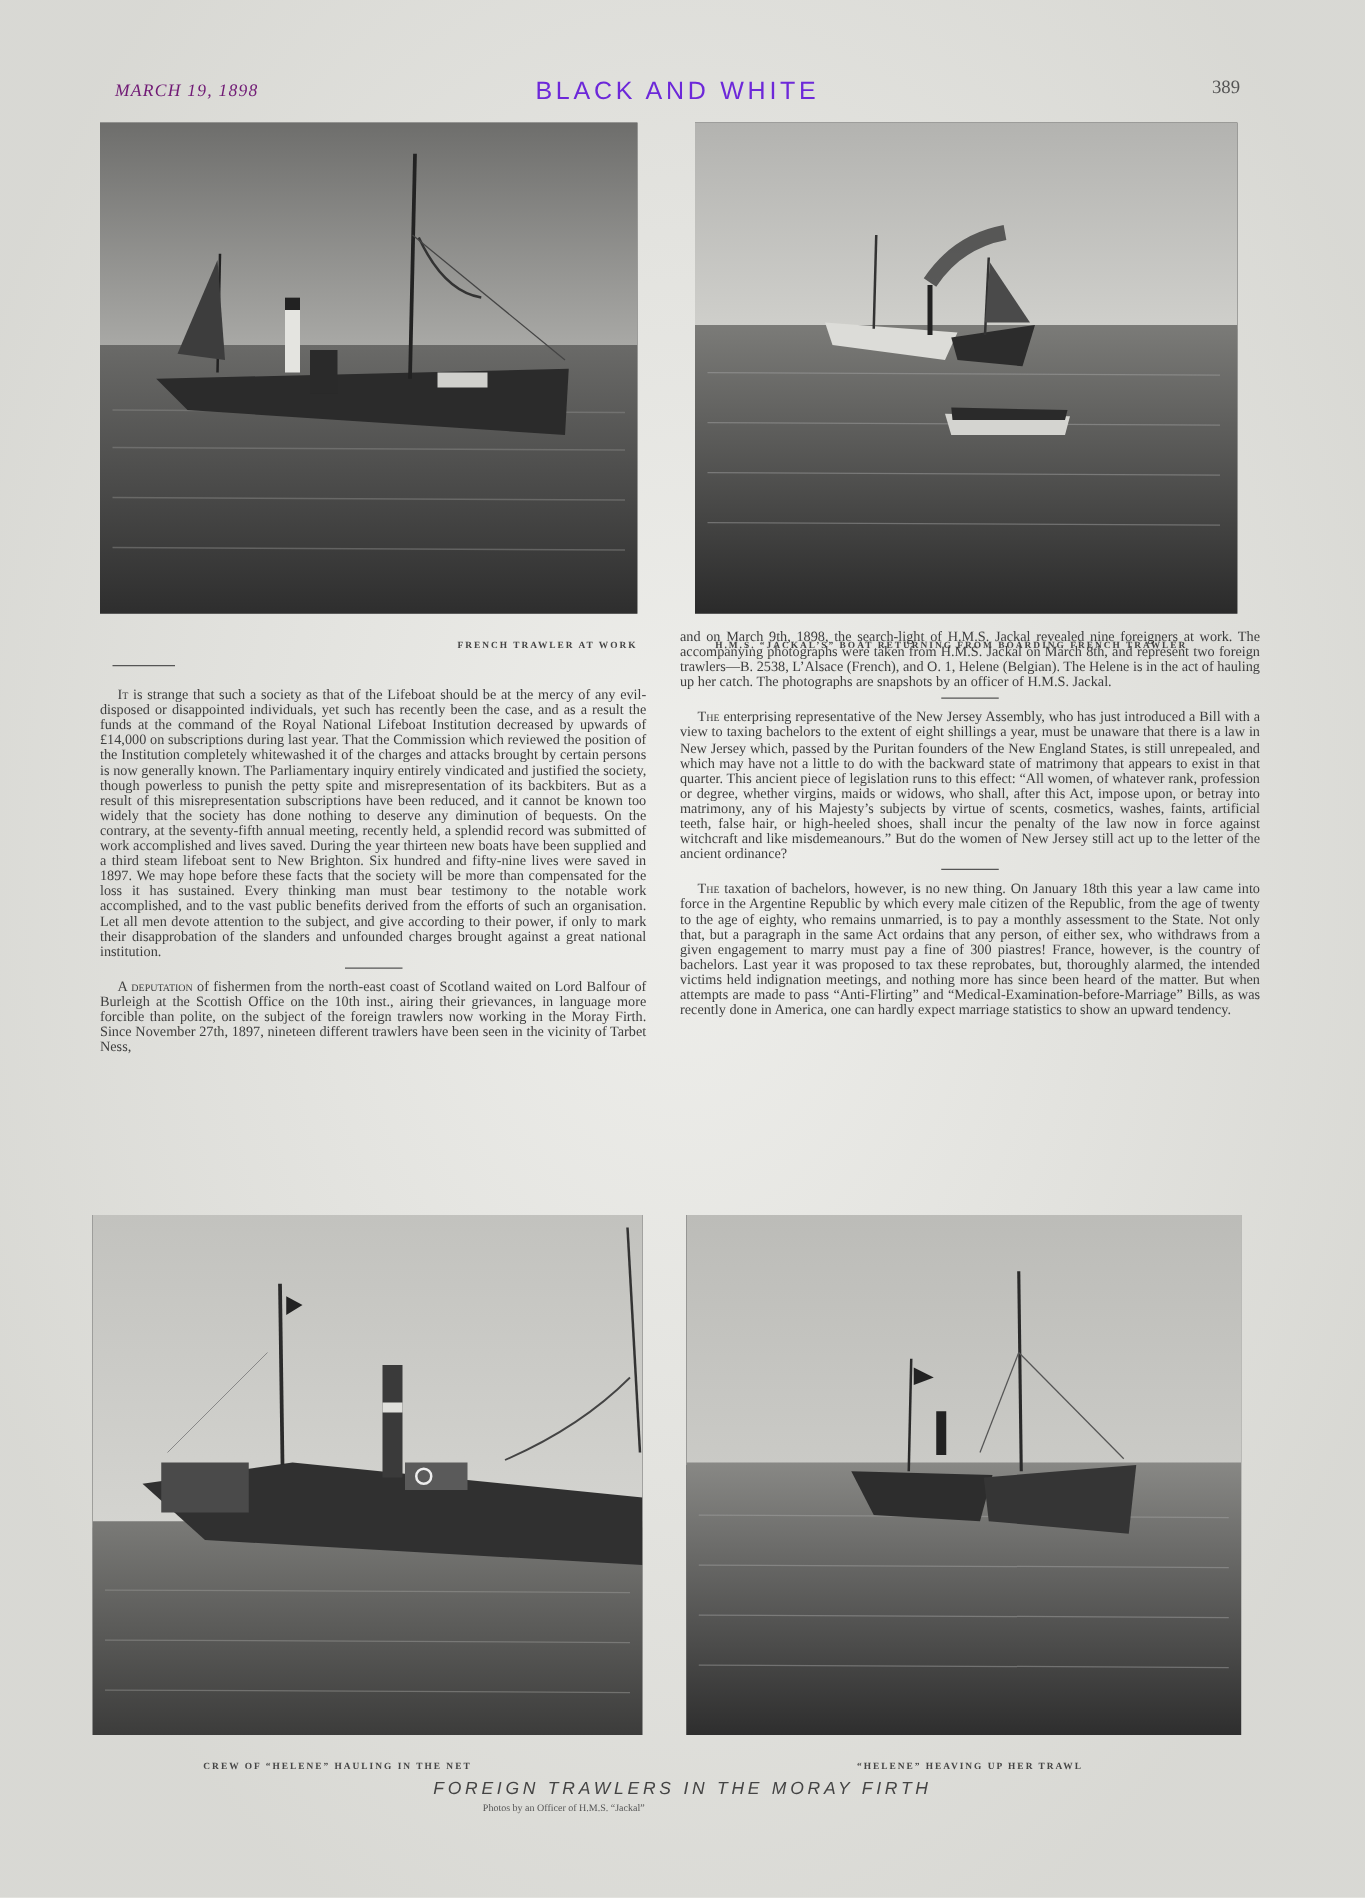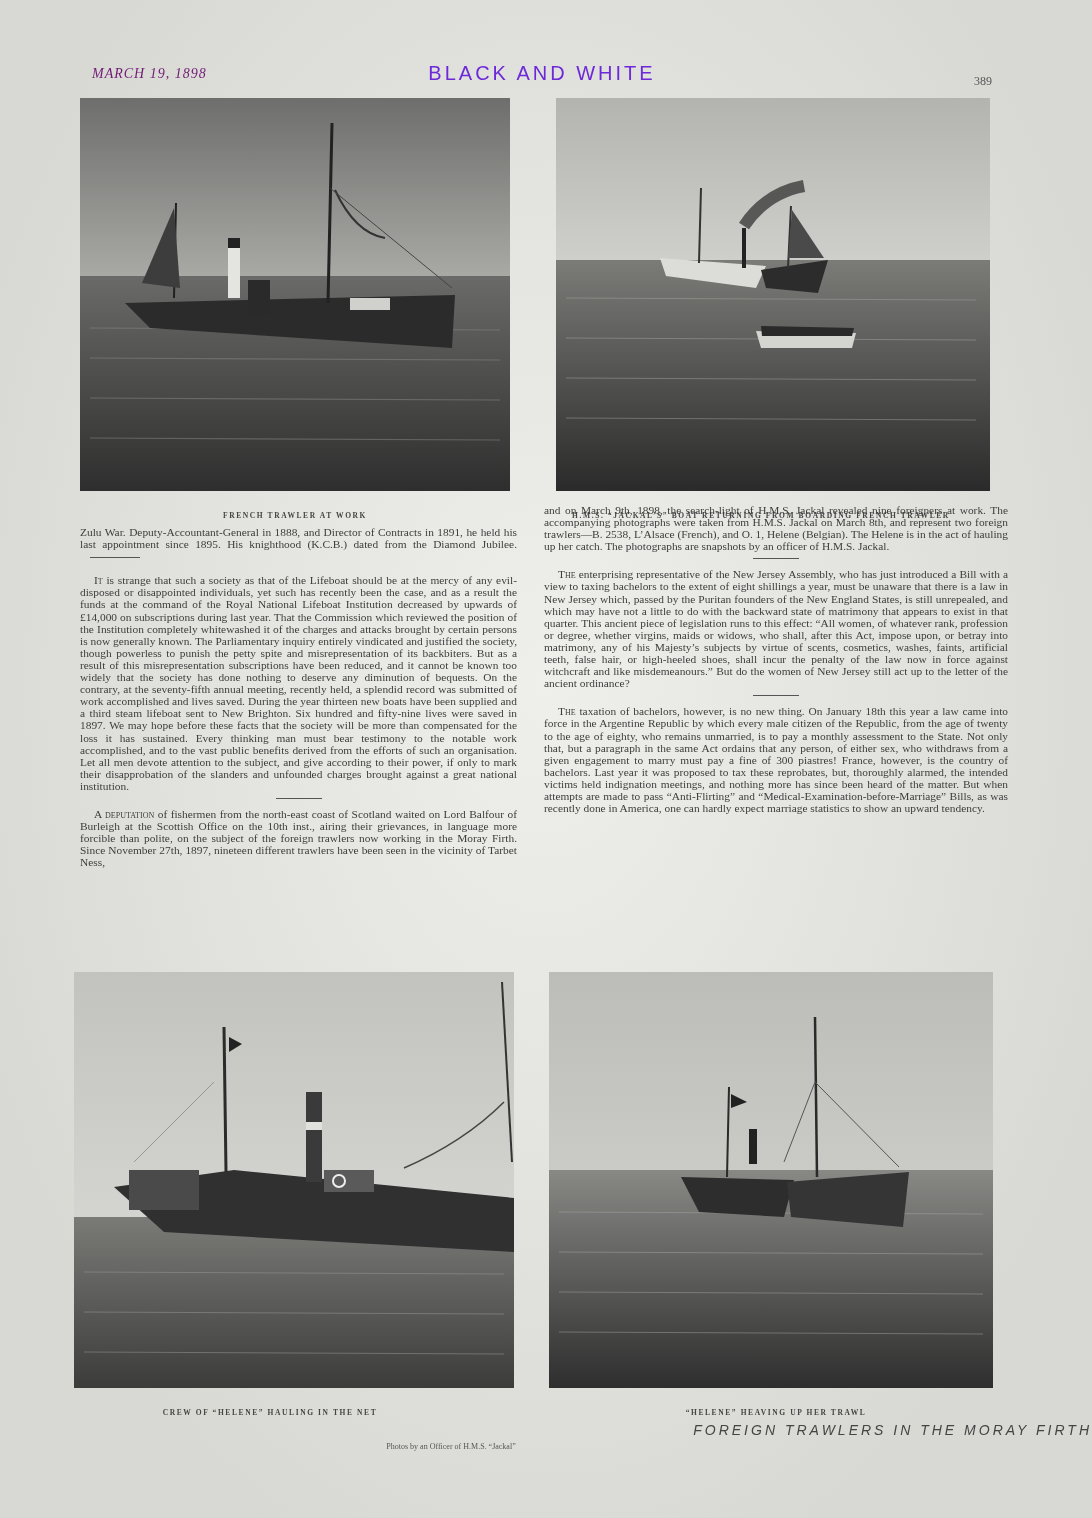--- a/index.html
+++ b/index.html
@@ -5,32 +5,32 @@
   html,body{margin:0;padding:0;}
   body{width:1092px;height:1518px;background:#e6e6e1;position:relative;overflow:hidden;
        font-family:"Liberation Serif","DejaVu Serif",serif;color:#3a3a3a;}
   .page-shade{position:absolute;inset:0;
      background:radial-gradient(ellipse at 50% 45%, rgba(255,255,255,0.35), rgba(0,0,0,0.06) 80%);
      pointer-events:none;}
   .header{position:absolute;top:62px;left:92px;width:900px;height:30px;}
   .hdr-date{position:absolute;left:0;top:4px;font-style:italic;font-size:14px;letter-spacing:1px;color:#701a75;}
   .hdr-title{position:absolute;left:0;right:0;text-align:center;top:0;font-family:"Liberation Sans","DejaVu Sans",sans-serif;
      font-size:20px;letter-spacing:3px;color:#6d28d9;font-weight:normal;}
-  .hdr-page{position:absolute;right:0;top:12px;font-size:12px;color:#555;}
+  .hdr-page{position:absolute;right:0;top:0;font-size:15px;color:#555;}
   .photo{position:absolute;background:#555;overflow:hidden;}
   .photo svg{width:100%;height:100%;display:block;}
   .caption{position:absolute;font-size:7.5px;letter-spacing:1.6px;text-transform:uppercase;color:#444;
      text-align:center;font-weight:bold;}
   .col{position:absolute;font-size:11.4px;line-height:12.1px;text-align:justify;color:#3d3d3d;}
   .col p{margin:0 0 0 0;text-indent:14px;}
   .col p.first{text-indent:0;}
   .rule{width:46px;height:1px;background:#555;margin:6px auto 9px auto;}
   .sc{font-variant:small-caps;}
   .inline-rule{display:inline-block;width:50px;height:1px;background:#555;vertical-align:middle;margin-left:10px;}
-  .main-title{position:absolute;top:1422px;left:0;width:1092px;text-align:right;
+  .main-title{position:absolute;top:1422px;left:0;width:1092px;text-align:center;
      font-family:"Liberation Sans","DejaVu Sans",sans-serif;font-style:italic;font-size:14px;letter-spacing:3px;color:#444;}
   .credit{position:absolute;top:1442px;left:0;width:902px;text-align:center;font-size:8px;color:#555;}
 </style>
 </head>
 <body>
 
 <div class="page-shade"></div>
 
 <div class="header">
   <span class="hdr-date">MARCH 19, 1898</span>
@@ -63,21 +63,21 @@
     <line x1="96" y1="105" x2="94" y2="200" stroke="#222" stroke-width="2"></line>
     <path d="M94,110 L62,185 L100,190 Z" fill="#3d3d3d"></path>
     <rect x="148" y="140" width="12" height="60" fill="#e4e4e0"></rect>
     <rect x="148" y="140" width="12" height="10" fill="#222"></rect>
     <rect x="168" y="182" width="22" height="35" fill="#2a2a2a"></rect>
     <path d="M255,92 Q275,135 305,140" stroke="#333" stroke-width="2" fill="none"></path>
     <line x1="250" y1="90" x2="372" y2="190" stroke="#444" stroke-width="1"></line>
     <rect x="270" y="200" width="40" height="12" fill="#d0d0cc"></rect>
   </svg>
 </div>
-<div class="caption" style="left:80px;top:511px;width:430px;">French Trawler at Work</div>
+<div class="caption" style="left:80px;top:511px;width:430px;text-align:right;">French Trawler at Work</div>
 
 <div class="photo" style="left:556px;top:98px;width:434px;height:393px;">
   <svg viewBox="0 0 434 393" preserveAspectRatio="none">
     <defs>
       <linearGradient id="sky2" x1="0" y1="0" x2="0" y2="1">
         <stop offset="0" stop-color="#b3b3b0"></stop>
           <stop offset="1" stop-color="#cfcfcb"></stop>
       </linearGradient>
       <linearGradient id="sea2" x1="0" y1="0" x2="0" y2="1">
         <stop offset="0" stop-color="#7b7b78"></stop>
@@ -99,21 +99,21 @@
     <path d="M188,128 Q210,95 248,88" stroke="#333" stroke-width="12" fill="none" opacity="0.75"></path>
     <line x1="235" y1="108" x2="232" y2="170" stroke="#333" stroke-width="2"></line>
     <path d="M236,112 L268,160 L232,160 Z" fill="#4a4a4a"></path>
     <path d="M200,233 L300,235 L296,250 L205,250 Z" fill="#d4d4d0"></path>
     <path d="M205,228 L298,230 L296,238 L206,238 Z" fill="#2a2a2a"></path>
   </svg>
 </div>
 <div class="caption" style="left:544px;top:511px;width:434px;">H.M.S. “Jackal’s” Boat Returning from Boarding French Trawler</div>
 
 <div class="col" style="left:80px;top:526px;width:437px;">
-  <p class="first"><span>Zulu War. Deputy-Accountant-General in 1888, and Director of Contracts in 1891, he held his last appointment since 1895. His knighthood (K.C.B.) dated from the Diamond Jubilee.</span><span class="inline-rule"></span></p>
+  <p class="first"><span class="inline-rule"></span></p>
   <div style="height:12px"></div>
   <p><span class="sc">It</span><span> is strange that such a society as that of the Lifeboat should be at the mercy of any evil-disposed or disappointed individuals, yet such has recently been the case, and as a result the funds at the command of the Royal National Lifeboat Institution decreased by upwards of £14,000 on subscriptions during last year. That the Commission which reviewed the position of the Institution completely whitewashed it of the charges and attacks brought by certain persons is now generally known. The Parliamentary inquiry entirely vindicated and justified the society, though powerless to punish the petty spite and misrepresentation of its backbiters. But as a result of this misrepresentation subscriptions have been reduced, and it cannot be known too widely that the society has done nothing to deserve any diminution of bequests. On the contrary, at the seventy-fifth annual meeting, recently held, a splendid record was submitted of work accomplished and lives saved. During the year thirteen new boats have been supplied and a third steam lifeboat sent to New Brighton. Six hundred and fifty-nine lives were saved in 1897. We may hope before these facts that the society will be more than compensated for the loss it has sustained. Every thinking man must bear testimony to the notable work accomplished, and to the vast public benefits derived from the efforts of such an organisation. Let all men devote attention to the subject, and give according to their power, if only to mark their disapprobation of the slanders and unfounded charges brought against a great national institution.</span></p>
   <div class="rule"></div>
   <p><span class="sc">A deputation</span><span> of fishermen from the north-east coast of Scotland waited on Lord Balfour of Burleigh at the Scottish Office on the 10th inst., airing their grievances, in language more forcible than polite, on the subject of the foreign trawlers now working in the Moray Firth. Since November 27th, 1897, nineteen different trawlers have been seen in the vicinity of Tarbet Ness,</span></p>
 </div>
 
 <div class="col" style="left:544px;top:504px;width:464px;">
   <p class="first"><span>and on March 9th, 1898, the search-light of H.M.S. Jackal revealed nine foreigners at work. The accompanying photographs were taken from H.M.S. Jackal on March 8th, and represent two foreign trawlers—B. 2538, L’Alsace (French), and O. 1, Helene (Belgian). The Helene is in the act of hauling up her catch. The photographs are snapshots by an officer of H.M.S. Jackal.</span></p>
   <div class="rule"></div>
   <p><span class="sc">The</span><span> enterprising representative of the New Jersey Assembly, who has just introduced a Bill with a view to taxing bachelors to the extent of eight shillings a year, must be unaware that there is a law in New Jersey which, passed by the Puritan founders of the New England States, is still unrepealed, and which may have not a little to do with the backward state of matrimony that appears to exist in that quarter. This ancient piece of legislation runs to this effect: “All women, of whatever rank, profession or degree, whether virgins, maids or widows, who shall, after this Act, impose upon, or betray into matrimony, any of his Majesty’s subjects by virtue of scents, cosmetics, washes, faints, artificial teeth, false hair, or high-heeled shoes, shall incur the penalty of the law now in force against witchcraft and like misdemeanours.” But do the women of New Jersey still act up to the letter of the ancient ordinance?</span></p>

